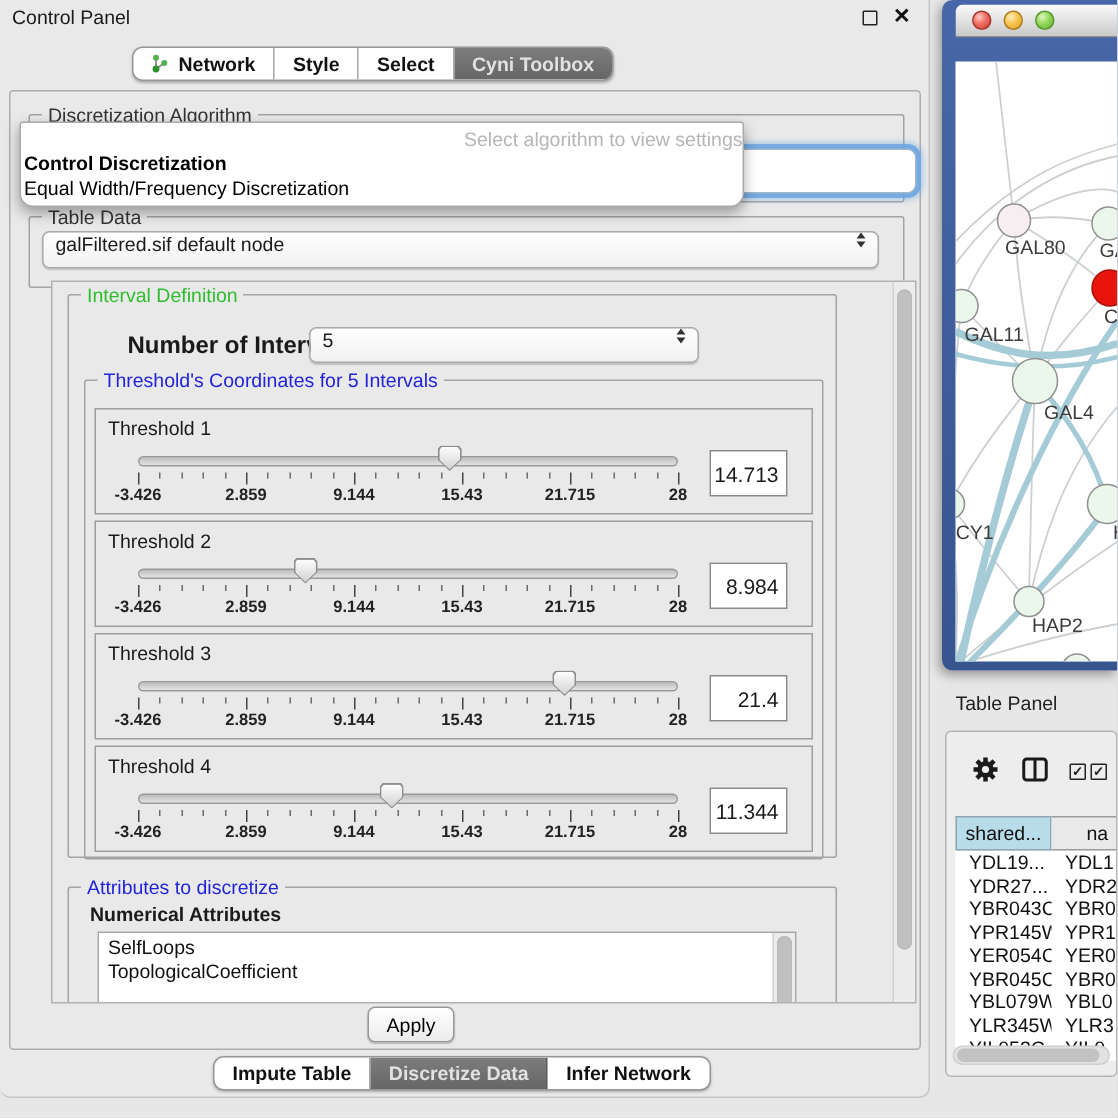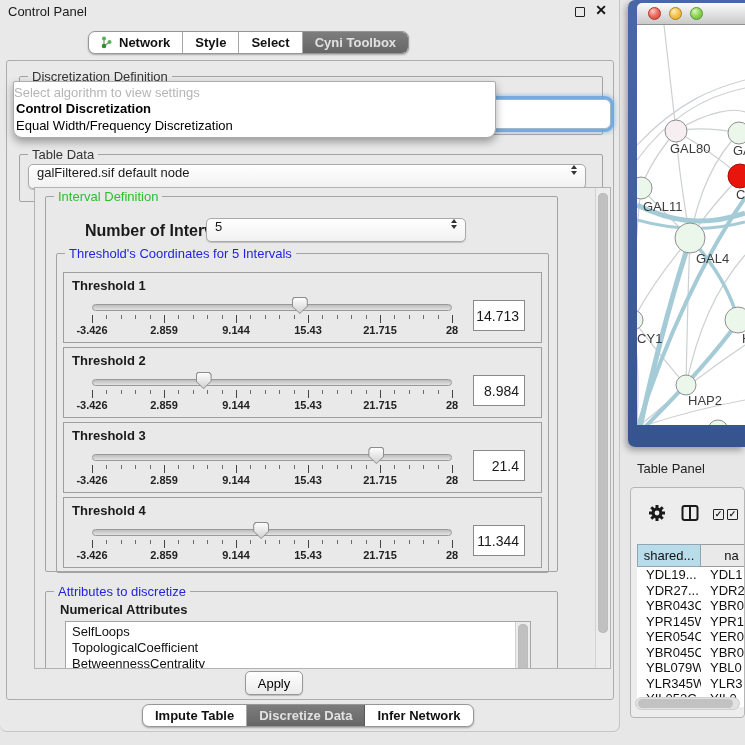--- a/index.html
+++ b/index.html
@@ -35,25 +35,25 @@
   .legend.dark{color:#333}
 
   
   .algo-group{left:12px;top:15px;width:584px;height:59px}
   .algo-combo{position:absolute;left:22px;top:38px;width:582px;height:30px;background:#fff;
               border:1px solid #9fb6cc;border-radius:6px;
               box-shadow:0 0 0 3px rgba(105,165,225,.85),0 0 3px 5px rgba(105,165,225,.35)}
   
   .popup{position:absolute;left:6px;top:20px;width:483px;height:57px;background:#fff;border:1px solid #ababab;
          border-radius:2px 2px 9px 9px;box-shadow:0 4px 9px rgba(0,0,0,.35);z-index:40;font-size:13px}
-  .popup-prompt{color:#b5b5b5;text-align:left;padding-top:3px}
+  .popup-prompt{color:#b5b5b5;text-align:right;padding-top:3px}
   .popup-opt{padding:1px 2px;color:#000;cursor:default}
   .popup-opt.bold{font-weight:bold}
 
-  .tabledata-group{left:12px;top:93px;width:584px;height:48px}
+  .tabledata-group{left:12px;top:83px;width:584px;height:48px}
 
   .combo{position:absolute;display:flex;align-items:flex-start;background:linear-gradient(#ffffff,#f1f1f1);
          border:1px solid #a9a9a9;border-radius:5px;box-shadow:0 1px 1px rgba(0,0,0,.18);
          font-size:13px;padding:0 8px;cursor:default}
   .combo .stepper{margin-left:auto;display:flex;flex-direction:column;align-items:center;gap:2px;padding-left:6px}
   .arr-up{width:0;height:0;border-left:3.5px solid transparent;border-right:3.5px solid transparent;border-bottom:4.5px solid #333}
   .arr-dn{width:0;height:0;border-left:3.5px solid transparent;border-right:3.5px solid transparent;border-top:4.5px solid #333}
 
   .td-combo{left:8px;top:9px;width:558px;height:25px}
 
@@ -64,21 +64,21 @@
   .vthumb{position:absolute;left:2px;width:10px;border-radius:6px;background:#c0c0c0;box-shadow:inset 0 0 1px #9a9a9a}
   .main-vthumb{top:5px;height:440px}
 
   .interval-group{left:10px;top:8px;width:513px;height:376px}
   .noi-label{position:absolute;left:39px;top:25px;font-weight:bold;font-size:16px}
   .noi-combo{left:160px;top:21px;width:260px;height:24px}
   .thresh-group{left:10px;top:56px;width:493px;height:320px}
   .thresholds-container{position:absolute;left:6px;top:18px;right:6px}
 
   .threshold-box{position:relative;height:71px;border:1px solid #9e9e9e;background:#e9e9e9;margin-bottom:4px}
-  .threshold-label{position:absolute;left:8px;top:5px;font-weight:bold;font-size:13px}
+  .threshold-label{position:absolute;left:8px;top:5px;font-weight:normal;font-size:13px}
   .slider-zone{position:absolute;left:28px;top:0;width:360px;height:71px}
   .track{position:absolute;left:0;right:0;top:31px;height:7px;border:1px solid #999;border-radius:4px;
          background:linear-gradient(#bdbdbd,#e3e3e3)}
   .thumb{position:absolute;top:24px;width:16px;height:17px;
          clip-path:polygon(12% 0,88% 0,100% 14%,100% 55%,50% 100%,0 55%,0 14%);background:#8d8d8d}
   .thumb i{position:absolute;left:1px;top:1px;right:1px;bottom:1px;display:block;
            clip-path:polygon(12% 0,88% 0,100% 14%,100% 55%,50% 100%,0 55%,0 14%);
            background:linear-gradient(#fdfdfd,#d2d2d2)}
   .ticks{position:absolute;left:0;right:0;top:42px;height:9px}
   .tick{position:absolute;top:0;width:1px;height:4px;background:#6b6b6b}
@@ -102,21 +102,21 @@
   
   .net-window{position:absolute;left:628px;top:0;width:117px;height:447px;
               background:linear-gradient(#4867a8,#36548e);border-radius:7px 0 0 7px;
               box-shadow:-2px 3px 7px rgba(0,0,0,.35)}
   .net-titlebar{position:absolute;left:9px;top:3px;right:0;height:22px;border-radius:5px 0 0 0;
                 background:linear-gradient(#fbfbfb,#c9c9c9);border-bottom:1px solid #8f8f8f}
   .light{position:absolute;top:4px;width:13px;height:13px;border-radius:50%;cursor:default}
   .light.red{left:11px;background:radial-gradient(circle at 35% 30%,#ffc9c4,#ed6f64 45%,#d23a2e);border:1px solid #a8362c}
   .light.yellow{left:32px;background:radial-gradient(circle at 35% 30%,#ffeebc,#f6c451 45%,#e6a21c);border:1px solid #ad7d1e}
   .light.green{left:53px;background:radial-gradient(circle at 35% 30%,#ddf6bd,#93d75c 45%,#5cb42e);border:1px solid #57962c}
-  .net-canvas{position:absolute;left:9px;top:25px;width:108px;height:400px;background:#fff;overflow:hidden}
+  .net-canvas{position:absolute;left:9px;top:41px;width:108px;height:400px;background:#fff;overflow:hidden}
   .node-label{font-family:"Liberation Sans",sans-serif;font-size:13px;fill:#3c3c3c}
 
   .tp-title{position:absolute;left:637px;top:461px;font-size:13px;color:#222}
   .tpanel{position:absolute;left:630px;top:487px;width:115px;height:231px;background:#ededed;
           border:1px solid #b5b5b5;border-radius:4px;overflow:hidden}
   .tp-toolbar{position:absolute;left:0;top:8px;width:200px;height:36px;display:flex;align-items:center;gap:14px;padding-left:16px}
   .chk{width:11px;height:11px;border:1.6px solid #222;border-radius:1px;font-size:9px;line-height:9px;
        font-weight:bold;color:#222;text-align:center}
   .chk-pair{display:flex;gap:3px}
   .ttable{position:absolute;left:6px;top:56px;width:160px}
@@ -164,21 +164,21 @@
           <span>Select</span>
         </div>
       <div class="seg selected">
           <span>Cyni Toolbox</span>
         </div>
     </div>
 
     <div class="content-panel">
 
       <div class="groupbox algo-group">
-        <span class="legend dark">Discretization Definition</span>
+        <span class="legend dark">Discretization Algorithm</span>
       </div>
       <div class="algo-combo"></div>
 
       <div class="popup">
         <div class="popup-prompt">Select algorithm to view settings</div>
         <div class="popup-opt bold">Control Discretization</div>
         <div class="popup-opt">Equal Width/Frequency Discretization</div>
       </div>
 
       <div class="groupbox tabledata-group">
@@ -398,21 +398,20 @@
 
         <div class="groupbox attr-group">
           <span class="legend blue">Attributes to discretize</span>
           <span class="attr-subtitle">Numerical Attributes</span>
           <div class="attr-list">
             <div class="vscroll">
                 <div class="vthumb list-vthumb"></div>
               </div>
           <div class="list-item">SelfLoops</div>
               <div class="list-item">TopologicalCoefficient</div>
-              <div class="list-item">BetweennessCentrality</div>
             </div>
         </div>
 
         <div class="vscroll">
             <div class="vthumb main-vthumb"></div>
           </div>
       </div>
 
       <button class="apply-btn">Apply</button>
     </div>

